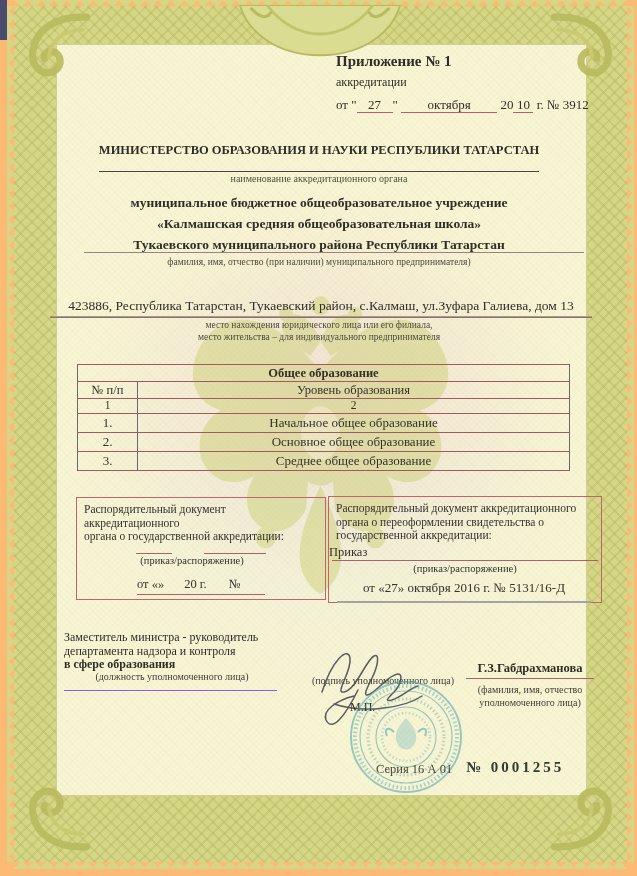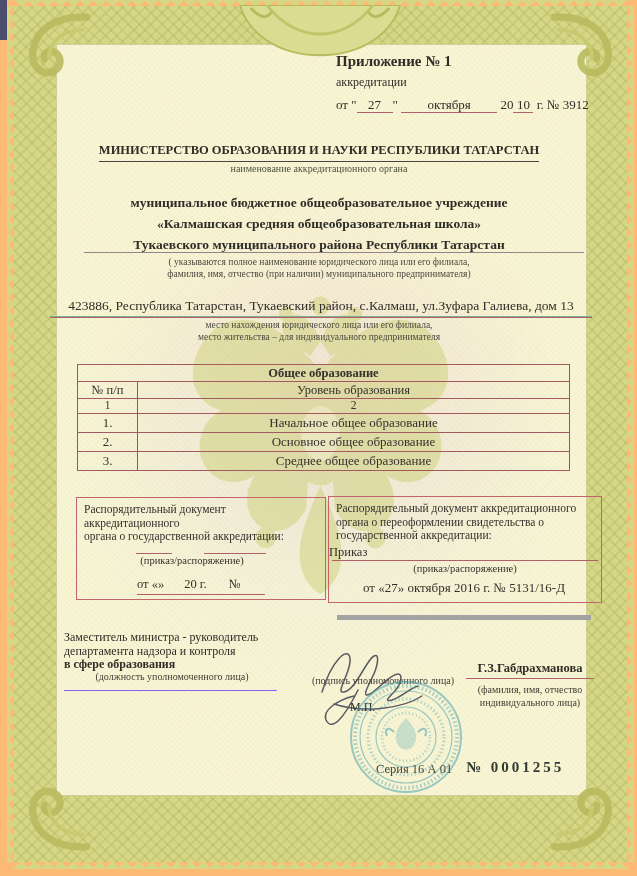--- a/index.html
+++ b/index.html
@@ -49,21 +49,21 @@
   
   .appx{left:336px;top:52px;width:262px;line-height:1.22;}
   .appx .t{font-weight:bold;font-size:15px;margin-bottom:5px;}
   .appx .s{font-size:12px;}
   .appx .d{font-size:13px;margin-top:7px;white-space:nowrap;}
   .u{display:inline-block;border-bottom:1px solid #b65f6b;text-align:center;line-height:1.05;}
   .u-day{width:36px;} .u-month{width:96px;} .u-year{width:20px;}
 
   .ministry{left:58px;top:140px;width:522px;text-align:center;}
   .ministry .n{font-weight:bold;font-size:12.5px;display:inline-block;
-               border-bottom:1px solid #4e4147;padding-bottom:3px;}
+               border-bottom:1px solid #4e4147;padding-bottom:13px;}
   .ministry .c{font-size:10px;color:#4c523f;margin-top:1px;}
 
   .org{left:58px;top:192px;width:522px;text-align:center;font-weight:bold;
        font-size:13.5px;line-height:21px;}
   .org-rule{left:84px;top:252px;width:500px;height:1px;background:#958389;}
   .org-cap{left:58px;top:256px;width:522px;text-align:center;font-size:9.5px;
            color:#4c4a40;line-height:1.3;}
 
   .addr{left:50px;top:298px;width:542px;text-align:center;font-size:13.5px;
         border-bottom:1px solid #7fae96;box-shadow:0 1px 0 #b06066;padding-bottom:2px;}
@@ -89,21 +89,21 @@
   .seg{position:absolute;top:54px;border-bottom:1px solid #b06066;height:1px;}
   .seg1{left:59px;width:36px;} .seg2{left:127px;width:62px;}
   .box-left .cap{position:absolute;top:57px;left:20px;width:190px;text-align:center;font-size:10.5px;}
   .ldate{position:absolute;left:60px;top:79px;width:128px;border-bottom:1px solid #b06066;
          padding-bottom:2px;font-size:12.5px;white-space:nowrap;}
   .ldate .g1{margin-left:20px;} .ldate .g2{margin-left:22px;}
   .rdoc{position:absolute;top:48px;left:0;right:0;font-size:12.5px;}
   .rrule{position:absolute;top:63px;left:3px;right:3px;border-bottom:1px solid #b06066;}
   .box-right .cap{position:absolute;top:66px;left:0;right:0;text-align:center;font-size:10.5px;}
   .rdate{position:absolute;top:83px;left:8px;right:10px;text-align:center;
-         border-bottom:5px solid #a3a3a3;padding-bottom:20px;font-size:13px;}
+         border-bottom:2px solid #a3a3a3;padding-bottom:6px;font-size:13px;}
 
   .pos{left:64px;top:631px;width:232px;font-size:12px;line-height:13.5px;}
   .pos3{display:inline-block;width:213px;border-bottom:1px solid #8b5cf6;padding-bottom:18px;font-weight:bold;}
   .pos-cap{left:84px;top:671px;width:176px;text-align:center;font-size:10px;color:#3f3d36;}
 
   .sig{left:312px;top:640px;width:120px;height:92px;}
   .sig-cap{left:302px;top:675px;width:162px;text-align:center;font-size:10px;color:#3f3d36;}
   .mp{left:350px;top:700px;font-size:12px;}
 
   .name{left:466px;top:661px;width:128px;text-align:center;font-weight:bold;font-size:12.5px;
@@ -194,21 +194,20 @@
     <div class="c">наименование аккредитационного органа</div>
   </div>
 
   <div class="abs org">
     <div>муниципальное  бюджетное  общеобразовательное учреждение</div>
     <div>«Калмашская средняя общеобразовательная школа»</div>
     <div>Тукаевского муниципального района Республики Татарстан</div>
   </div>
   <div class="abs org-rule"></div>
   <div class="abs org-cap">
-    <div>( указываются полное наименование юридического лица или его филиала,</div>
     <div>фамилия, имя, отчество (при наличии) муниципального предпринимателя)</div>
   </div>
 
   <div class="abs addr">423886, Республика Татарстан, Тукаевский район, с.Калмаш, ул.Зуфара Галиева, дом 13</div>
   <div class="abs addr-cap">
     <div>место нахождения юридического лица или его филиала,</div>
     <div>место жительства – для индивидуального предпринимателя</div>
   </div>
 
   <table class="edu-table">
@@ -277,21 +276,21 @@
       <path d="M46,50 C32,78 20,92 14,80 C10,70 26,60 42,56"></path>
       <path d="M22,64 C52,74 92,68 110,56"></path>
     </g>
   </svg>
   <div class="abs sig-cap">(подпись уполномоченного лица)</div>
   <div class="abs mp">М.П.</div>
 
   <div class="abs name">Г.З.Габдрахманова</div>
   <div class="abs name-cap">
     <div>(фамилия, имя, отчество</div>
-    <div>индивидуального лица)</div>
+    <div>уполномоченного лица)</div>
   </div>
 
   <svg class="abs stamp" viewBox="0 0 128 122">
     <g stroke="#4aa3b4" fill="none">
       <circle cx="64" cy="61" r="55" stroke-width="2"></circle>
       <circle cx="64" cy="61" r="46" stroke-width="1.2"></circle>
       <circle cx="64" cy="61" r="30" stroke-width="1.2"></circle>
       <circle cx="64" cy="61" r="51" stroke-width="4" stroke-dasharray="1.6 2.4" opacity=".8"></circle>
       <circle cx="64" cy="61" r="38" stroke-width="3.2" stroke-dasharray="1.5 2.3" opacity=".7"></circle>
       <circle cx="64" cy="61" r="24" stroke-width="2.6" stroke-dasharray="1.4 2.2" opacity=".6"></circle>

